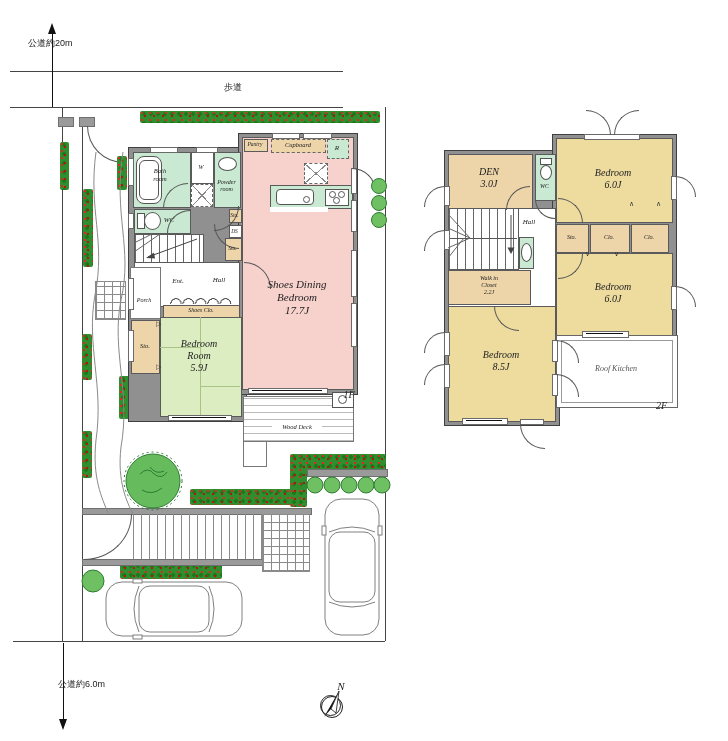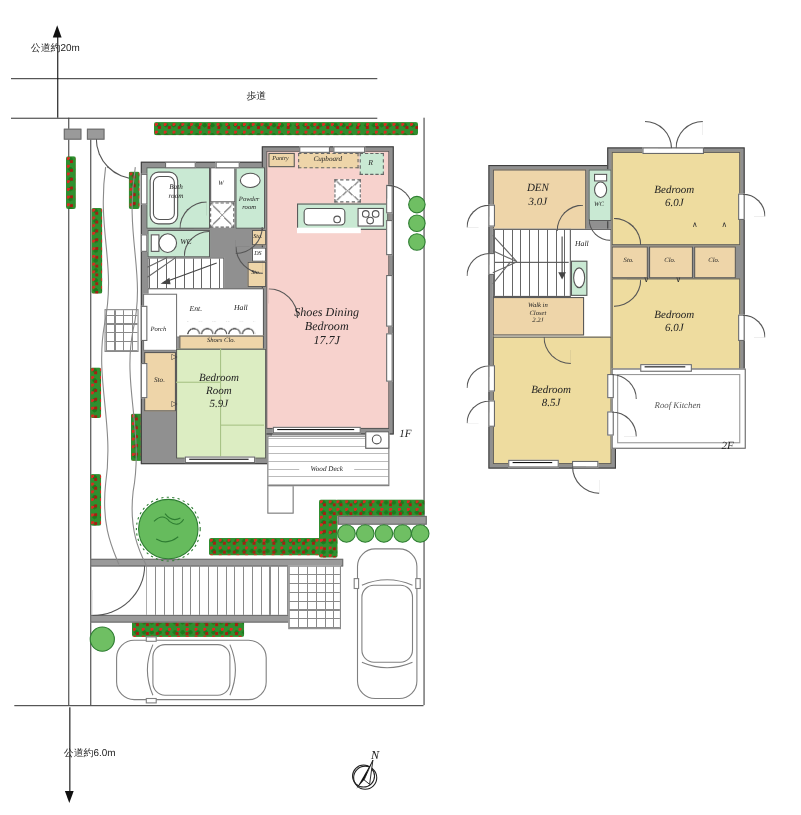--- a/index.html
+++ b/index.html
@@ -209,21 +209,21 @@
       <span>Bedroom</span>
         <span>Room</span>
         <span>5.9J</span>
       </div>
     <div class="lbl" style="left:251px;top:278px;width:92px;font-size:11px;">
       <span>Shoes Dining</span>
         <span>Bedroom</span>
         <span>17.7J</span>
       </div>
     <div class="lbl" style="left:272px;top:423px;width:50px;font-size:6.5px;background:#fff;">Wood Deck</div>
-    <div class="lbl" style="left:363px;top:389px;width:26px;font-size:10px;text-align:left;">1F</div>
+    <div class="lbl" style="left:336px;top:389px;width:26px;font-size:10px;text-align:center;">1F</div>
   </div>
 
   <div>
     <div class="wall" style="left:444px;top:150px;width:114px;height:274px;"></div>
     <div class="wall" style="left:552px;top:134px;width:123px;height:205px;"></div>
 
     <div class="room c-tan" style="left:448px;top:154px;width:83px;height:54px;"></div>
     <div class="room c-wet" style="left:535px;top:154px;width:19px;height:45px;"></div>
     <div class="room c-white" style="left:448px;top:208px;width:106px;height:98px;"></div>
     <div class="room c-white stairsV" style="left:448px;top:208px;width:69px;height:60px;"></div>

